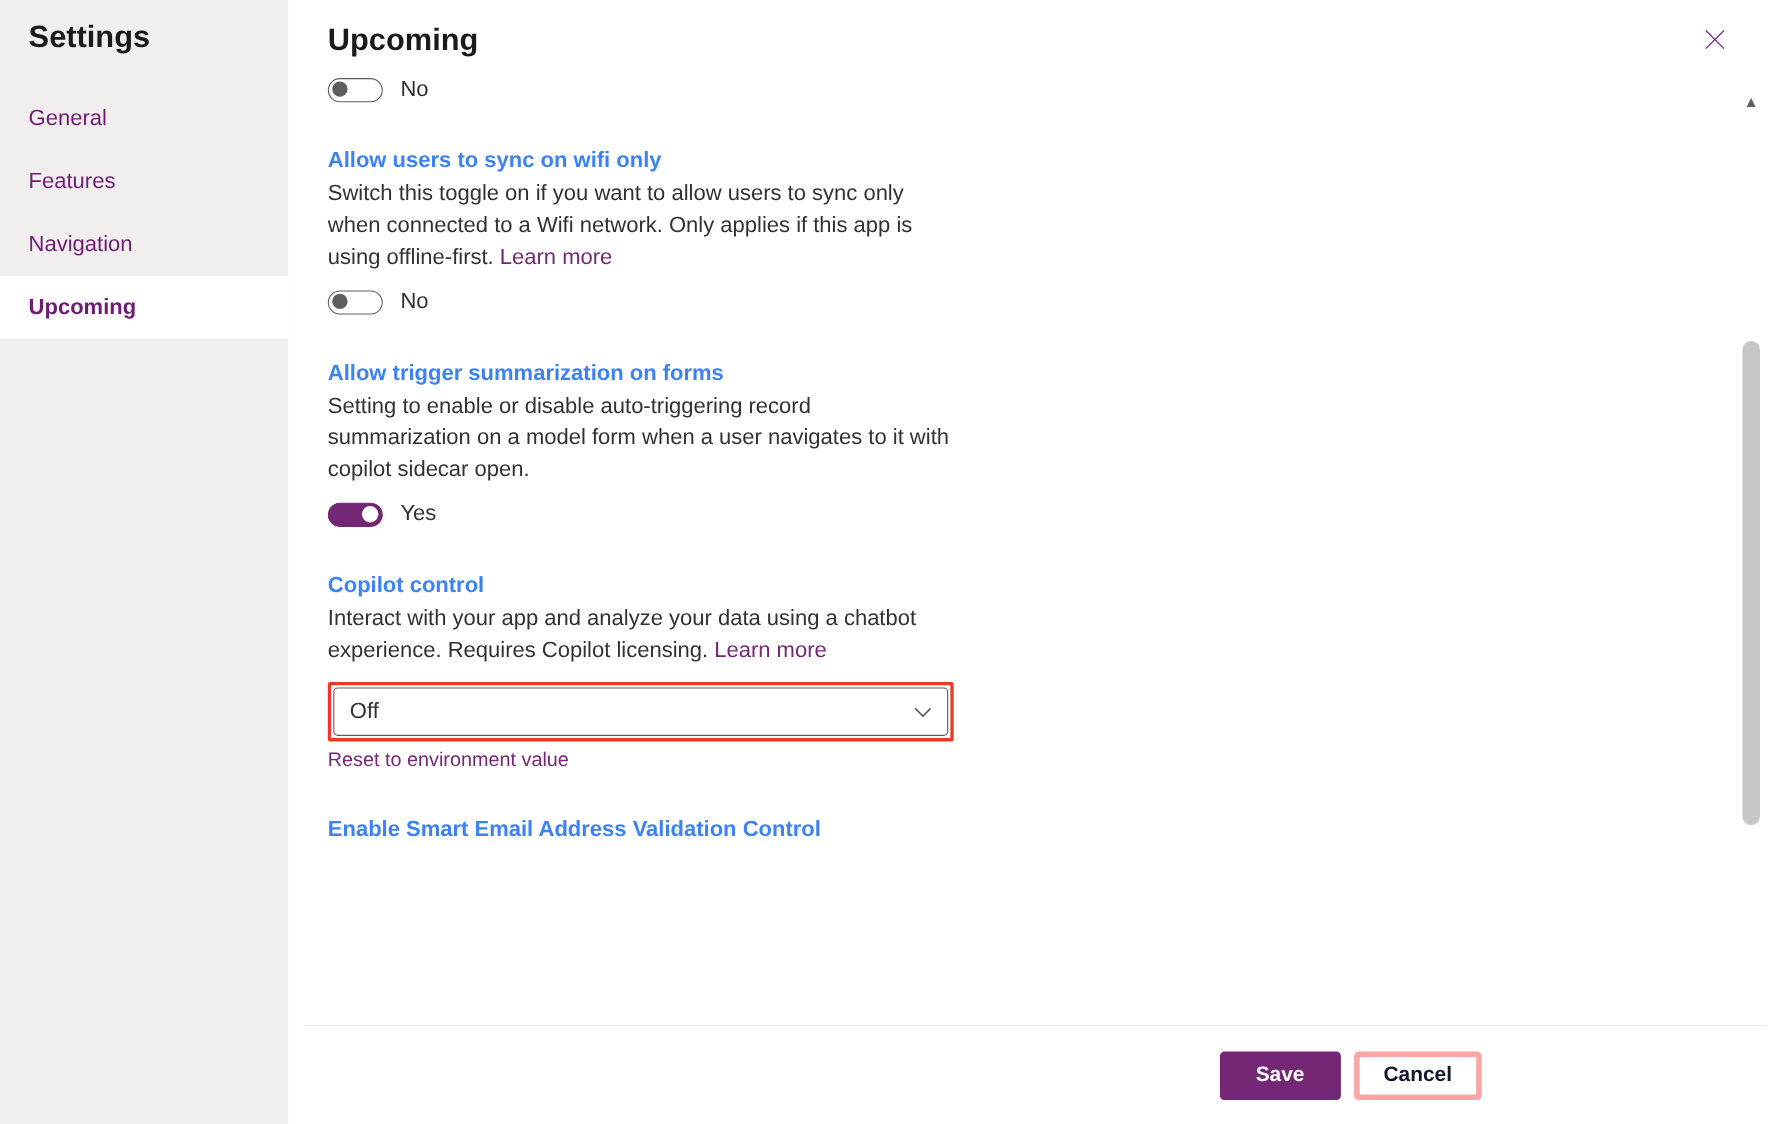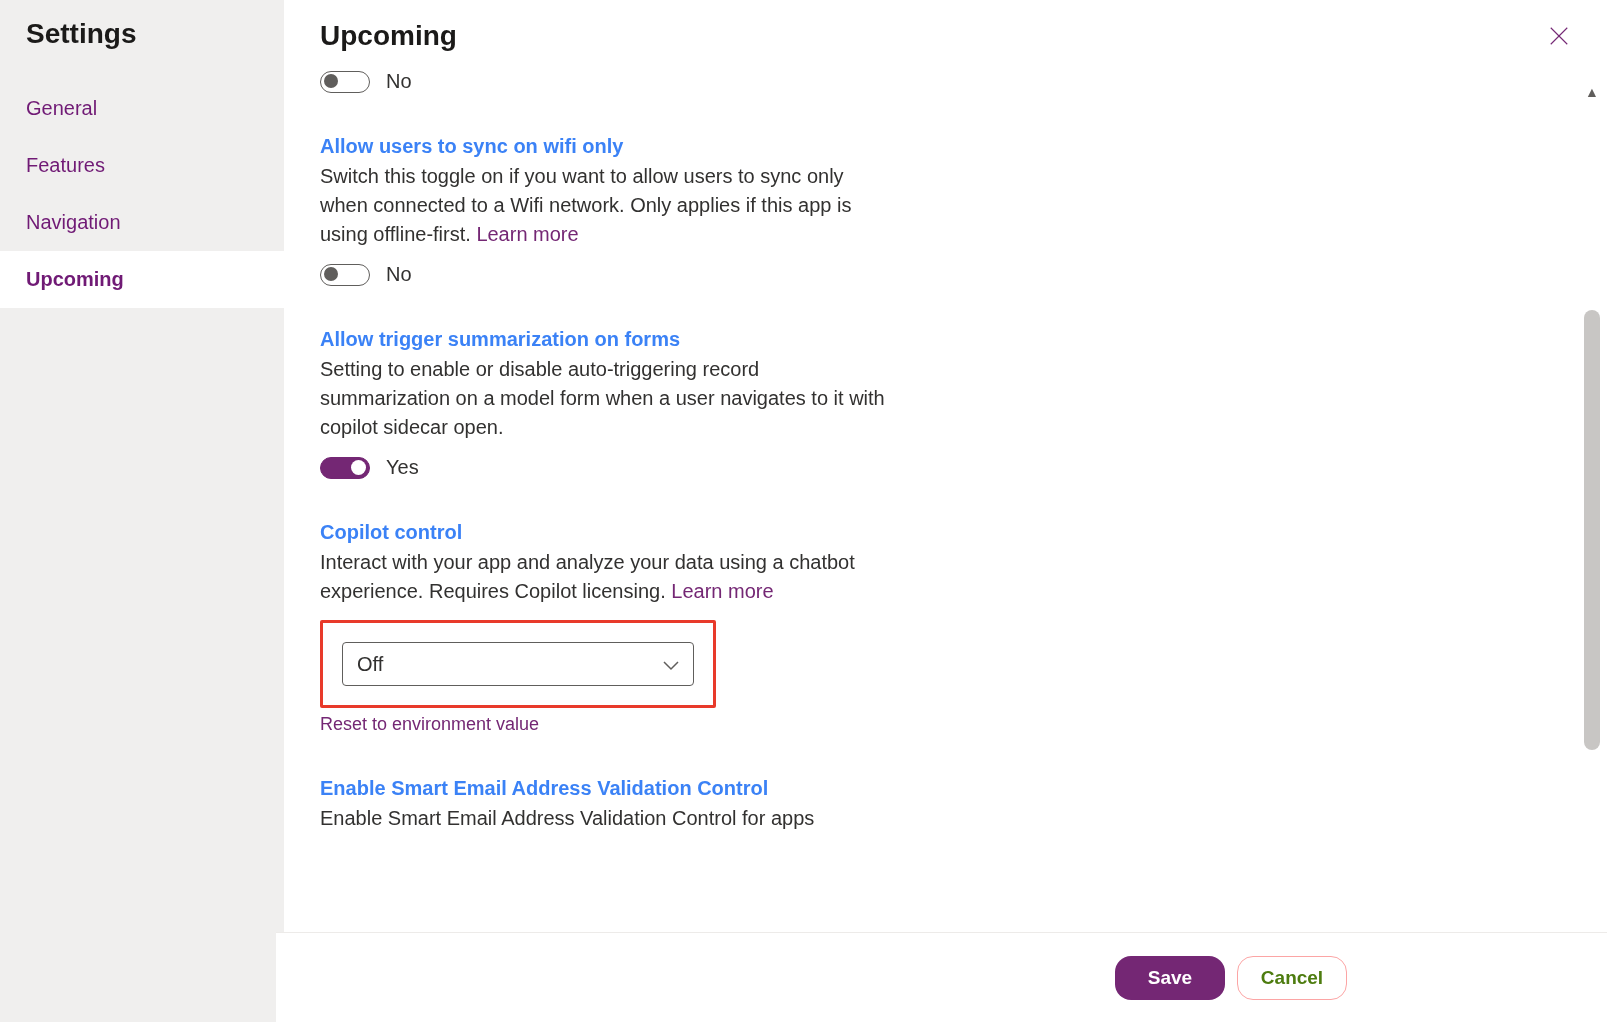--- a/index.html
+++ b/index.html
@@ -7,21 +7,21 @@
     font-family: "Segoe UI", -apple-system, BlinkMacSystemFont, sans-serif;
     color: #323130;
     background: #fff;
     width: 1607px;
     height: 1022px;
     overflow: hidden;
     position: relative;
   }
   .layout { display: flex; height: 100%; }
   .sidebar {
-    width: 284px;
+    width: 262px;
     background: #f0efee;
     padding-top: 18px;
     flex-shrink: 0;
   }
   .sidebar-title {
     font-size: 28px;
     font-weight: 700;
     padding: 0 26px 30px 26px;
     color: #1b1a19;
   }
@@ -116,22 +116,22 @@
     border-color: #742774;
   }
   .toggle.on .knob {
     background: #fff;
     left: auto; right: 3px;
     width: 15px; height: 15px; top: 2px;
   }
   .toggle-label { font-size: 20px; color: #323130; }
   .select-wrap {
     position: relative;
-    width: 396px;
-    padding: 19px;
+    width: 569px;
+    padding: 2px;
     border: 3px solid #e83a2a;
     border-radius: 2px;
     margin-bottom: 6px;
   }
   .select {
     width: 100%;
     height: 44px;
     border: 1px solid #605e5c;
     border-radius: 4px;
     display: flex;
@@ -185,38 +185,38 @@
     background: #fff;
     display: flex;
     justify-content: flex-end;
     align-items: center;
     gap: 12px;
     padding-right: 260px;
   }
   .btn {
     min-width: 110px;
     height: 44px;
-    border-radius: 16px;
+    border-radius: 4px;
     font-size: 19px;
     font-weight: 600;
     cursor: pointer;
     display: flex;
     align-items: center;
     justify-content: center;
     padding: 0 22px;
   }
   .btn-primary {
     background: #742774;
     color: #fff;
     border: none;
   }
   .btn-secondary {
     background: #fff;
-    color: #4d7c0f;
-    border: 1px solid #fca5a5;
+    color: #0f172a;
+    border: 5px solid #fca5a5;
   }
 </style>
 </head>
 <body>
 
 <div class="layout">
   <aside class="sidebar">
     <div class="sidebar-title">Settings</div>
     <div class="sidebar-item">General</div>
     <div class="sidebar-item">Features</div>
@@ -284,21 +284,20 @@
                     <path d="M1 1 L8 8 L15 1" fill="none" stroke="#605e5c" stroke-width="1.5"></path>
                   </svg>
               </span>
             </div>
           </div>
           <div class="reset-link">Reset to environment value</div>
         </div>
 
         <div class="setting" style="margin-bottom:16px;">
           <div class="setting-title">Enable Smart Email Address Validation Control</div>
-          <div class="setting-desc" style="margin-bottom:6px;">Enable Smart Email Address Validation Control for apps</div>
         </div>
 
       </div>
     </div>
 
     <div class="scrollbar">
       <div class="scroll-arrow">▲</div>
       <div class="scroll-track">
         <div class="scroll-thumb"></div>
       </div>

